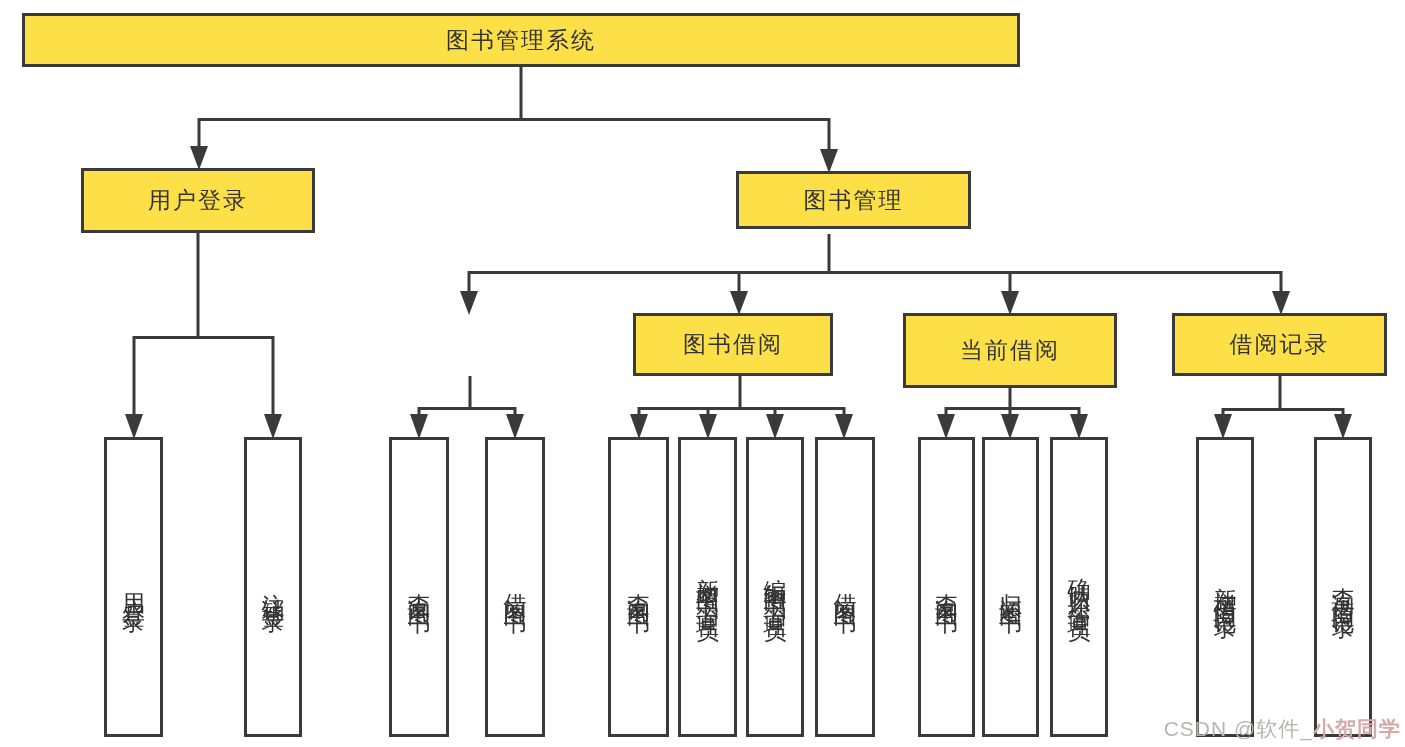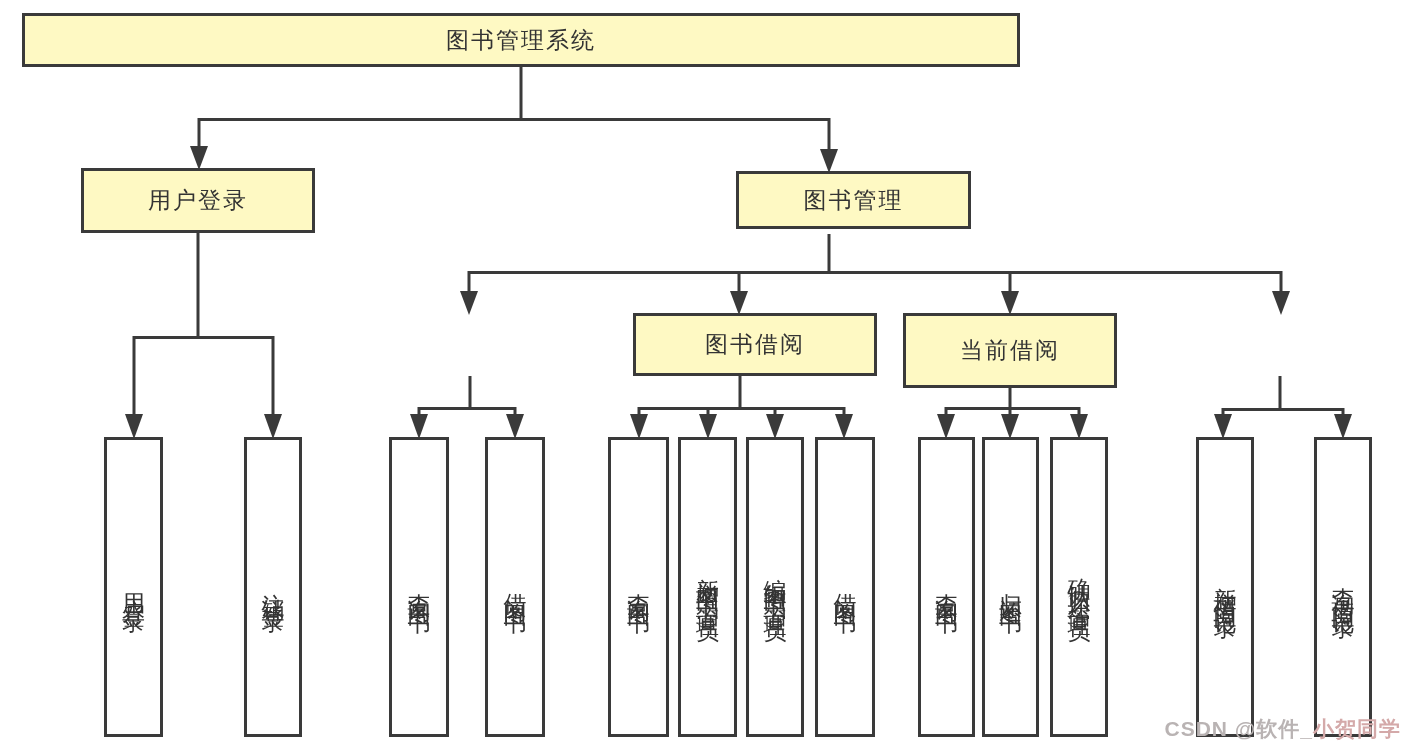--- a/index.html
+++ b/index.html
@@ -9,21 +9,21 @@
     background:#ffffff;
     overflow:hidden;
     font-family:"Liberation Sans","DejaVu Sans",sans-serif;
     color:#333333;
   }
   .stage svg{position:absolute;left:0;top:0;}
   .node{
     position:absolute;
     box-sizing:border-box;
     border:3px solid #3a3a3a;
-    background:#fef9c3;
+    background:#fde047;
     display:flex;align-items:center;justify-content:center;
     font-size:23px;letter-spacing:2px;
     color:#333333;
     white-space:nowrap;
   }
   .leaf{
     position:absolute;
     box-sizing:border-box;
     border:3px solid #3a3a3a;
     background:#ffffff;
@@ -38,21 +38,21 @@
     color:#333333;
     line-height:1;
   }
   
   #box-root{left:22px;top:13px;width:998px;height:54px;}
   
   #box-user-login{left:81px;top:168px;width:234px;height:65px;}
   #box-book-mgmt{left:712px;top:171px;width:235px;height:58px;margin-left:24px;}
   
   #box-l3-0{left:363px;top:313px;width:214px;height:63px;}
-  #box-l3-1{left:633px;top:313px;width:244px;height:63px;}
+  #box-l3-1{left:633px;top:313px;width:200px;height:63px;}
   #box-l3-2{left:903px;top:313px;width:214px;height:75px;}
   #box-l3-3{left:1172px;top:313px;width:215px;height:63px;}
   
   #leaf-0{left:104px;width:59px;}
   #leaf-1{left:244px;width:58px;}
   #leaf-2{left:389px;width:60px;}
   #leaf-3{left:485px;width:60px;}
   #leaf-4{left:608px;width:61px;}
   #leaf-5{left:678px;width:59px;}
   #leaf-6{left:746px;width:58px;}
@@ -63,21 +63,21 @@
   #leaf-11{left:1196px;width:58px;}
   #leaf-12{left:1314px;width:58px;}
   .watermark{
     position:absolute;
     right:4px;bottom:4px;
     font-size:21px;
     letter-spacing:1px;
     white-space:nowrap;
     z-index:5;
   }
-  .wm-gray{color:#b9b3b3;font-weight:bold;}
+  .wm-gray{color:#b9b3b3;}
   .wm-pink{color:#d4a9a9;font-weight:bold;}
 </style>
 </head>
 <body>
 
 <div class="stage">
 
   <svg width="1405" height="747" viewBox="0 0 1405 747" aria-hidden="true">
     <path fill="none" stroke="#3a3a3a" stroke-width="3" d="M521 67 V118
          M199 119.5 H829
@@ -145,20 +145,23 @@
   <div class="node" id="box-book-mgmt">
     <span>图书管理</span>
   </div>
 
   <div class="node" id="box-l3-1">
     <span>图书借阅</span>
   </div>
   <div class="node" id="box-l3-2">
     <span>当前借阅</span>
   </div>
+  <div class="node" id="box-l3-3">
+    <span>借阅记录</span>
+  </div>
 
   <div class="leaf" id="leaf-0">
     <span class="vtext">用户登录</span>
   </div>
   <div class="leaf" id="leaf-1">
     <span class="vtext">注销登录</span>
   </div>
 
   <div class="leaf" id="leaf-2">
     <span class="vtext">查询图书</span>

